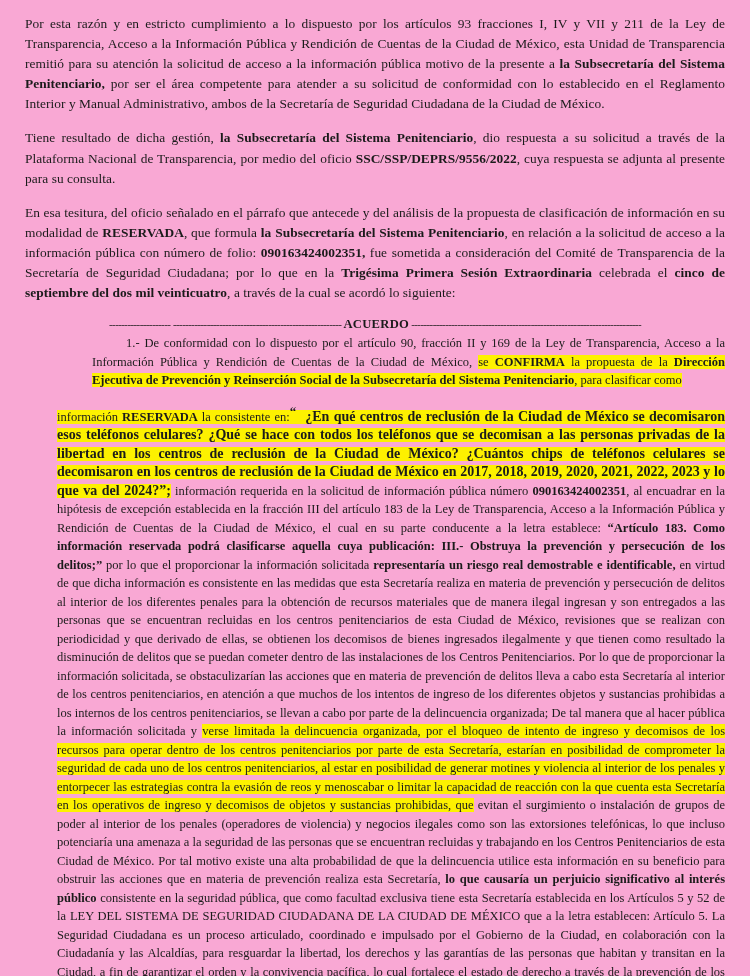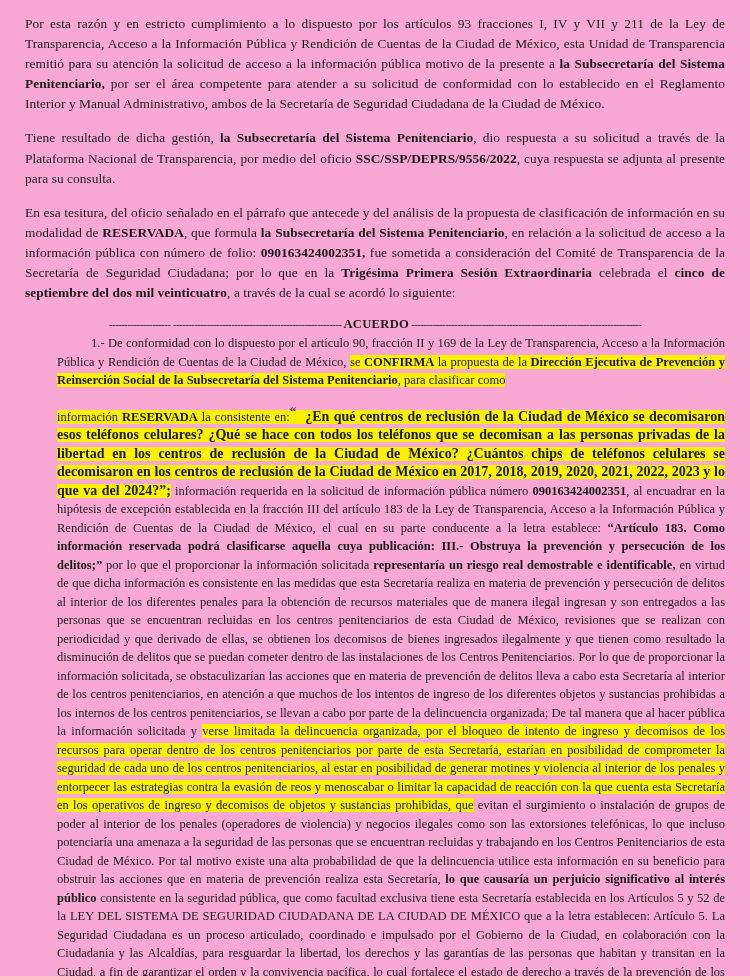--- a/index.html
+++ b/index.html
@@ -62,21 +62,21 @@
     margin-left: 32px;
     width: 668px;
   }
   p.acuerdo-para {
     margin: 0;
     font-size: 12.5px;
     line-height: 18.5px;
     text-align: justify;
     text-justify: inter-word;
   }
-  p.acuerdo-para.first { text-indent: 34px; }
+  p.acuerdo-para.first { text-indent: 34px; margin-left: 35px; }
 
   .gap-line { height: 13px; }
 
   
   .hl {
     background-color: #fdf100;
     box-decoration-break: clone;
     -webkit-box-decoration-break: clone;
   }
   .quote-open {

